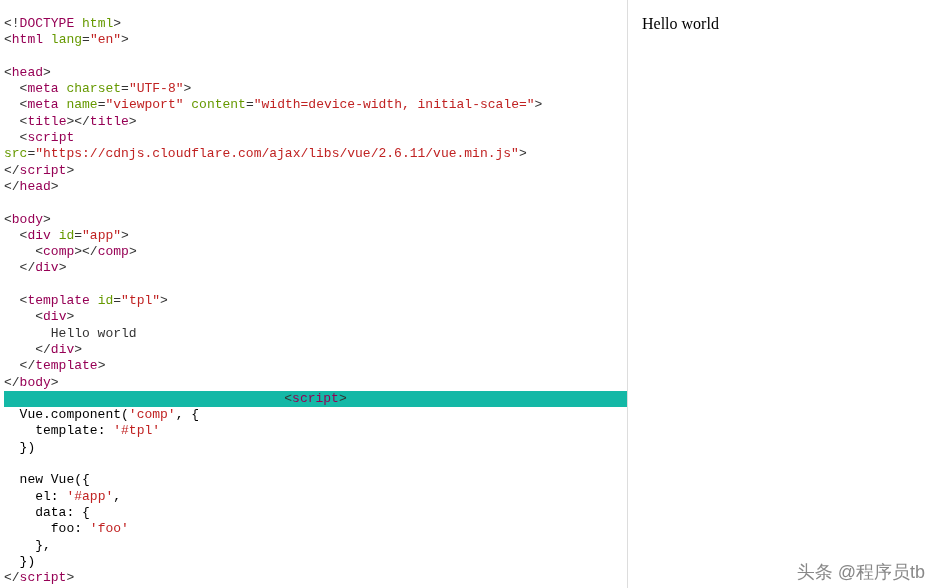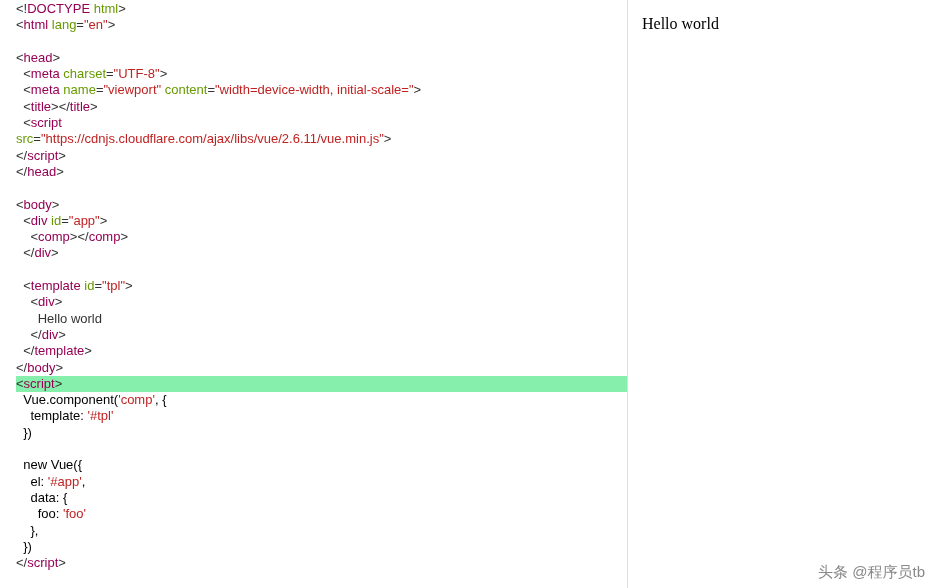--- a/index.html
+++ b/index.html
@@ -5,30 +5,30 @@
 * { margin:0; padding:0; box-sizing:border-box; }
 body {
   width:941px; height:588px;
   font-family:Consolas,Monaco,"Courier New",monospace;
   font-size:13px; line-height:16.3px;
   display:flex; background:#fff; color:#333; overflow:hidden;
 }
 .code-pane { width:628px; height:100%; border-right:1px solid #ddd; background:#fff; overflow:hidden; }
 .preview-pane { flex:1; background:#fff; padding:16px 12px 12px 14px;
   font-family:"Times New Roman",Times,serif; font-size:16px; color:#000; }
-pre { font-family:Liberation Sans, sans-serif; padding:1px 0 0 4px; white-space:pre;margin-left:12px; }
+pre { font-family:Liberation Mono, monospace; padding:16px 0 0 4px; white-space:pre; }
 .ln { display:block; }
-.hl { background:#86efac; }
+.hl { background:#14b8a6;text-align:center; }
 .t  { color:#960055; }    
 .a  { color:#690; }       
 .s  { color:#c02222; }    
 .p  { color:#333; }       
 .k  { color:#000000; }       
 .watermark { position:absolute; right:16px; bottom:8px; color:#888;
-  font-family:-apple-system,"PingFang SC","Microsoft YaHei",sans-serif; font-size:15px; }
+  font-family:-apple-system,"PingFang SC","Microsoft YaHei",sans-serif; font-size:18px; }
 </style>
 </head>
 <body>
 
 <div class="code-pane">
   <pre id="code"><span class="ln"><span class="p">&lt;!</span><span class="t">DOCTYPE</span><span class="p"> </span><span class="a">html</span><span class="p">&gt;</span></span><span class="ln"><span class="p">&lt;</span><span class="t">html</span><span class="p"> </span><span class="a">lang</span><span class="p">=</span><span class="s">"en"</span><span class="p">&gt;</span></span><span class="ln">&nbsp;</span><span class="ln"><span class="p">&lt;</span><span class="t">head</span><span class="p">&gt;</span></span><span class="ln">  <span class="p">&lt;</span><span class="t">meta</span><span class="p"> </span><span class="a">charset</span><span class="p">=</span><span class="s">"UTF-8"</span><span class="p">&gt;</span></span><span class="ln">  <span class="p">&lt;</span><span class="t">meta</span><span class="p"> </span><span class="a">name</span><span class="p">=</span><span class="s">"viewport"</span><span class="p"> </span><span class="a">content</span><span class="p">=</span><span class="s">"width=device-width, initial-scale="</span><span class="p">&gt;</span></span><span class="ln">  <span class="p">&lt;</span><span class="t">title</span><span class="p">&gt;&lt;/</span><span class="t">title</span><span class="p">&gt;</span></span><span class="ln">  <span class="p">&lt;</span><span class="t">script</span></span><span class="ln"><span class="a">src</span><span class="p">=</span><span class="s">"https://cdnjs.cloudflare.com/ajax/libs/vue/2.6.11/vue.min.js"</span><span class="p">&gt;</span></span><span class="ln"><span class="p">&lt;/</span><span class="t">script</span><span class="p">&gt;</span></span><span class="ln"><span class="p">&lt;/</span><span class="t">head</span><span class="p">&gt;</span></span><span class="ln">&nbsp;</span><span class="ln"><span class="p">&lt;</span><span class="t">body</span><span class="p">&gt;</span></span><span class="ln">  <span class="p">&lt;</span><span class="t">div</span><span class="p"> </span><span class="a">id</span><span class="p">=</span><span class="s">"app"</span><span class="p">&gt;</span></span><span class="ln">    <span class="p">&lt;</span><span class="t">comp</span><span class="p">&gt;&lt;/</span><span class="t">comp</span><span class="p">&gt;</span></span><span class="ln">  <span class="p">&lt;/</span><span class="t">div</span><span class="p">&gt;</span></span><span class="ln">&nbsp;</span><span class="ln">  <span class="p">&lt;</span><span class="t">template</span><span class="p"> </span><span class="a">id</span><span class="p">=</span><span class="s">"tpl"</span><span class="p">&gt;</span></span><span class="ln">    <span class="p">&lt;</span><span class="t">div</span><span class="p">&gt;</span></span><span class="ln">      Hello world</span><span class="ln">    <span class="p">&lt;/</span><span class="t">div</span><span class="p">&gt;</span></span><span class="ln">  <span class="p">&lt;/</span><span class="t">template</span><span class="p">&gt;</span></span><span class="ln"><span class="p">&lt;/</span><span class="t">body</span><span class="p">&gt;</span></span><span class="ln hl"><span class="p">&lt;</span><span class="t">script</span><span class="p">&gt;</span></span><span class="ln">  <span class="k">Vue.component(</span><span class="s">'comp'</span><span class="k">, {</span></span><span class="ln">    <span class="k">template: </span><span class="s">'#tpl'</span></span><span class="ln">  <span class="k">})</span></span><span class="ln">&nbsp;</span><span class="ln">  <span class="k">new Vue({</span></span><span class="ln">    <span class="k">el: </span><span class="s">'#app'</span><span class="k">,</span></span><span class="ln">    <span class="k">data: {</span></span><span class="ln">      <span class="k">foo: </span><span class="s">'foo'</span></span><span class="ln">    <span class="k">},</span></span><span class="ln">  <span class="k">})</span></span><span class="ln"><span class="p">&lt;/</span><span class="t">script</span><span class="p">&gt;</span></span></pre>
 </div>
 
 <div class="preview-pane">
   <div>Hello world</div>

